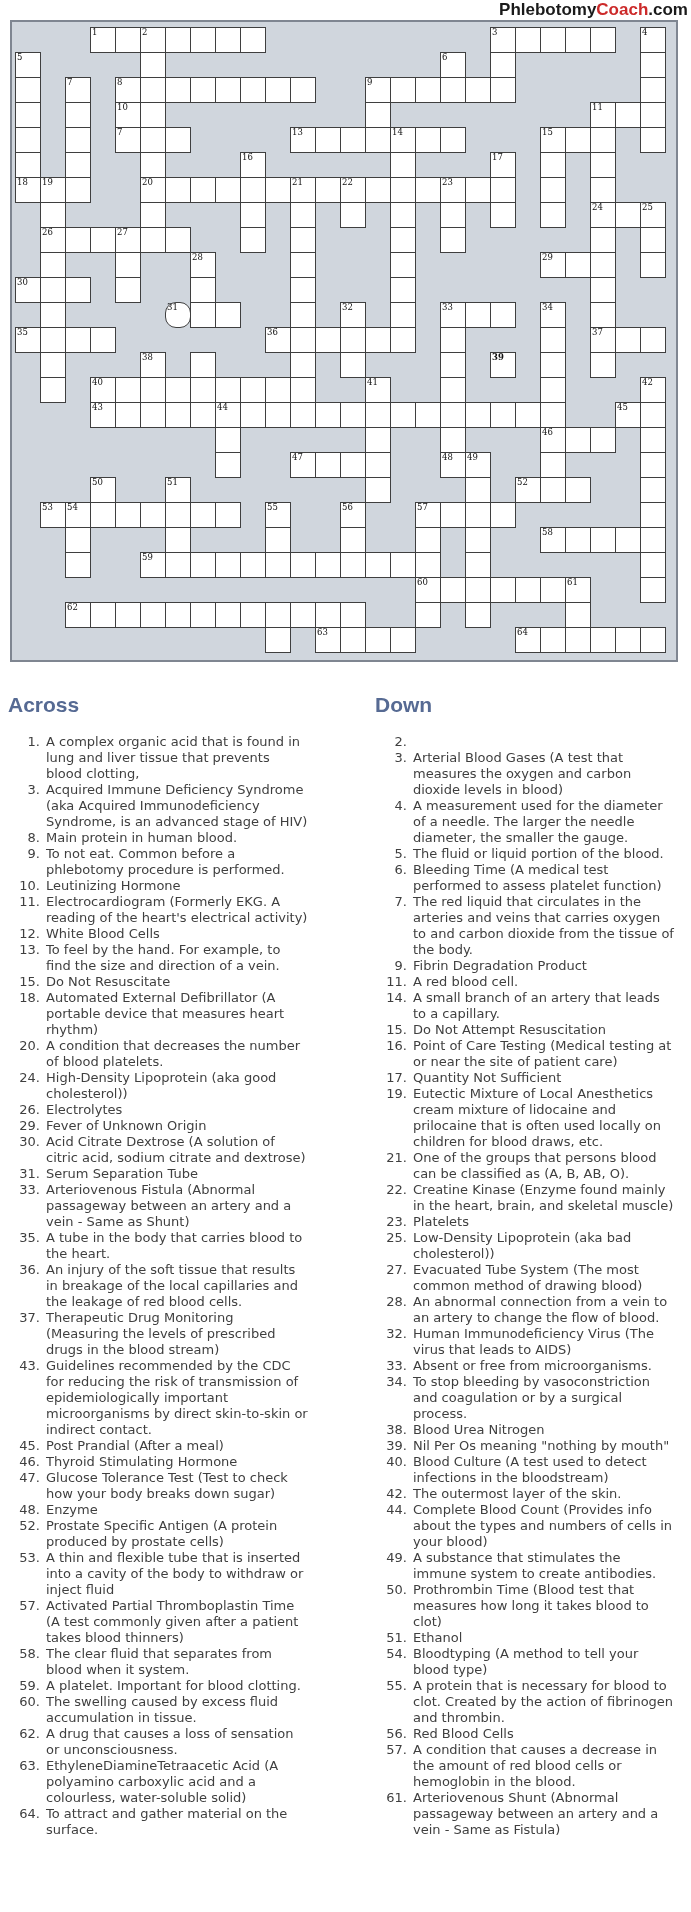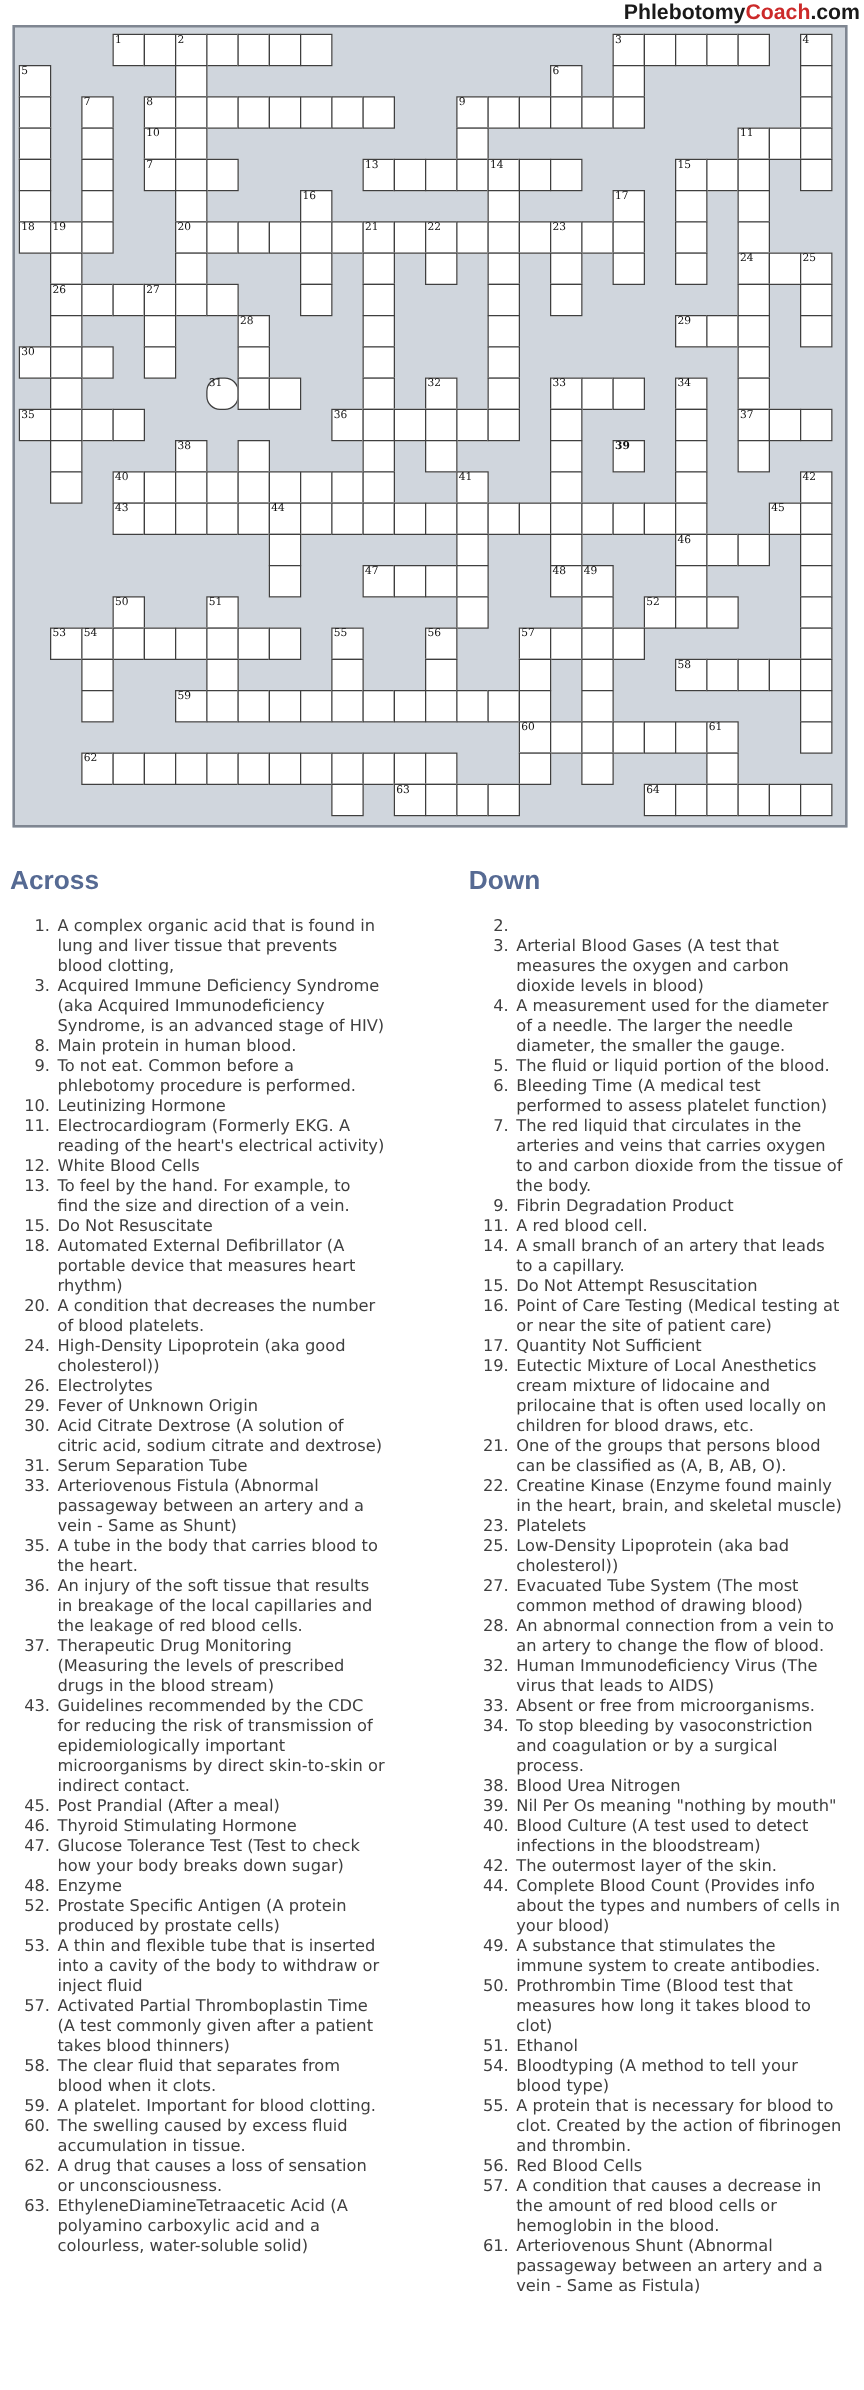--- a/index.html
+++ b/index.html
@@ -588,37 +588,41 @@
       <div class="clue">
         <span class="cnum">53.</span>
         <span class="ctext">A thin and flexible tube that is inserted into a cavity of the body to withdraw or inject fluid</span>
       </div>
       <div class="clue">
         <span class="cnum">57.</span>
         <span class="ctext">Activated Partial Thromboplastin Time (A test commonly given after a patient takes blood thinners)</span>
       </div>
       <div class="clue">
         <span class="cnum">58.</span>
-        <span class="ctext">The clear fluid that separates from blood when it clots.</span>
+        <span class="ctext">The clear fluid that separates from blood when it system.</span>
       </div>
       <div class="clue">
         <span class="cnum">59.</span>
         <span class="ctext">A platelet. Important for blood clotting.</span>
       </div>
       <div class="clue">
         <span class="cnum">60.</span>
         <span class="ctext">The swelling caused by excess fluid accumulation in tissue.</span>
       </div>
       <div class="clue">
         <span class="cnum">62.</span>
         <span class="ctext">A drug that causes a loss of sensation or unconsciousness.</span>
       </div>
       <div class="clue">
         <span class="cnum">63.</span>
         <span class="ctext">EthyleneDiamineTetraacetic Acid (A polyamino carboxylic acid and a colourless, water-soluble solid)</span>
+      </div>
+      <div class="clue">
+        <span class="cnum">64.</span>
+        <span class="ctext">To attract and gather material on the surface.</span>
       </div>
     </div>
 </div>
 
 <div class="clue-col" id="down-col">
   <div class="col-head">Down</div>
   <div class="clue-list" id="down-list">
       <div class="clue">
         <span class="cnum">2.</span>
       </div>

